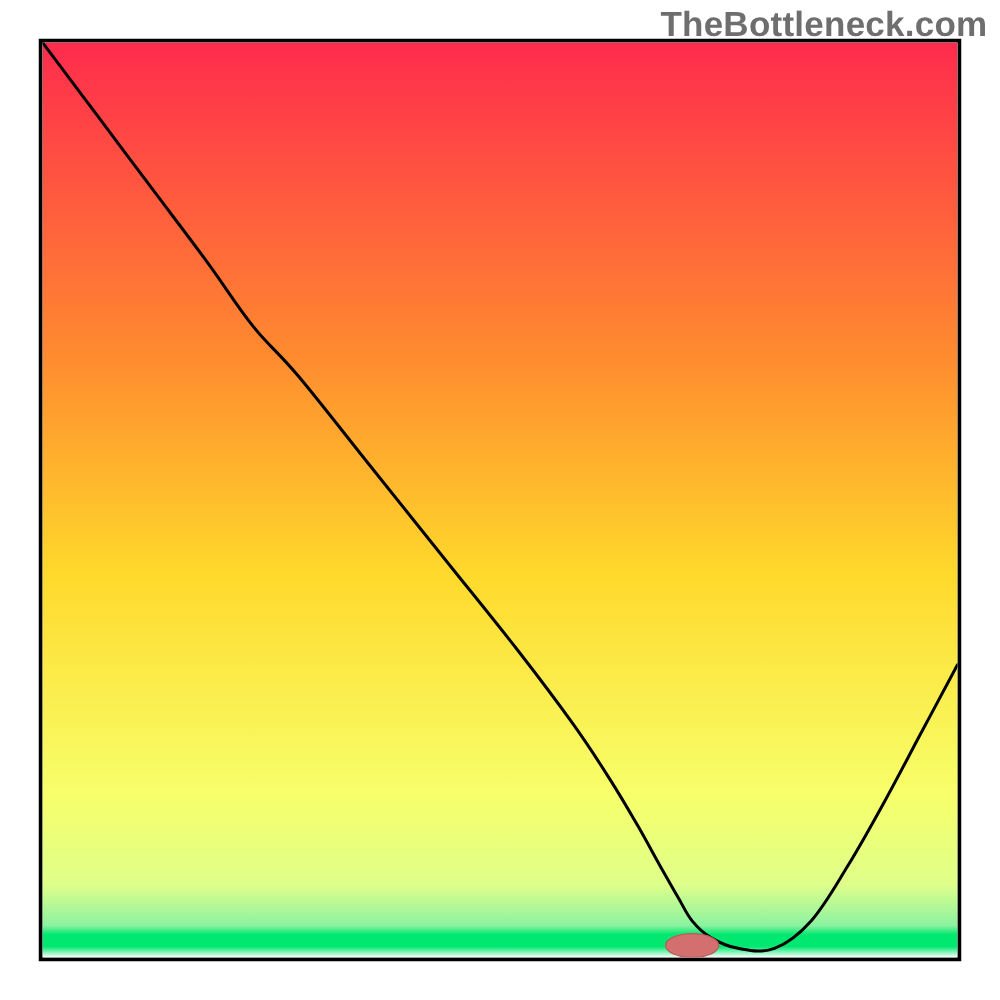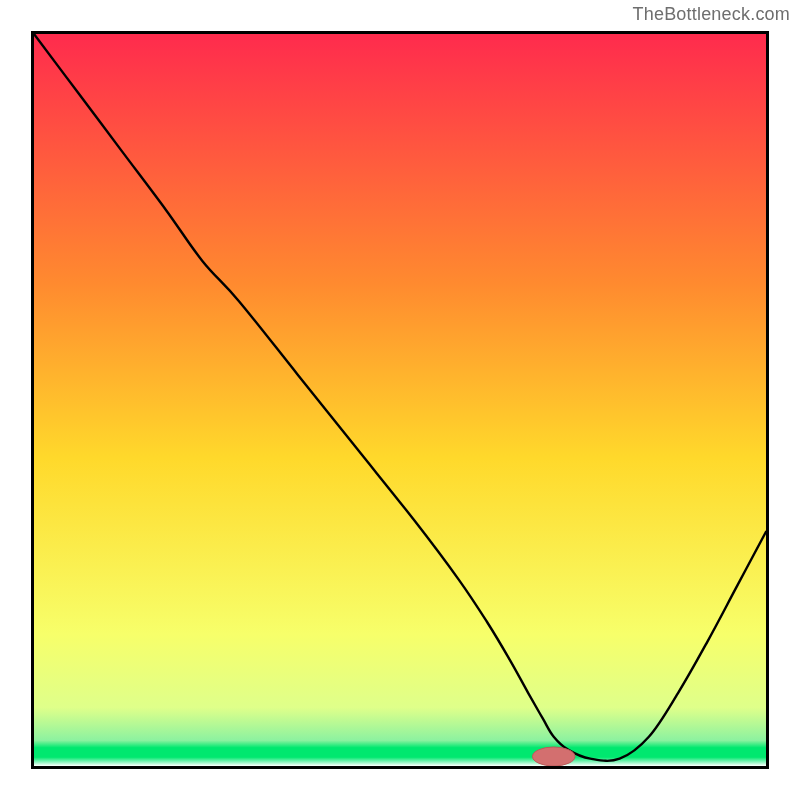--- a/index.html
+++ b/index.html
@@ -14,22 +14,22 @@
   .frame {
     position: relative;
     width: 800px;
     height: 800px;
     box-sizing: border-box;
   }
   .watermark {
     position: absolute;
     top: 4px;
     right: 10px;
-    font-size: 18px;
-    font-weight: 400;
+    font-size: 28px;
+    font-weight: 700;
     color: #6e6e6e;
     letter-spacing: 0.2px;
     user-select: none;
   }
   .plot {
     position: absolute;
     top: 31px;
     left: 31px;
     width: 738px;
     height: 738px;

